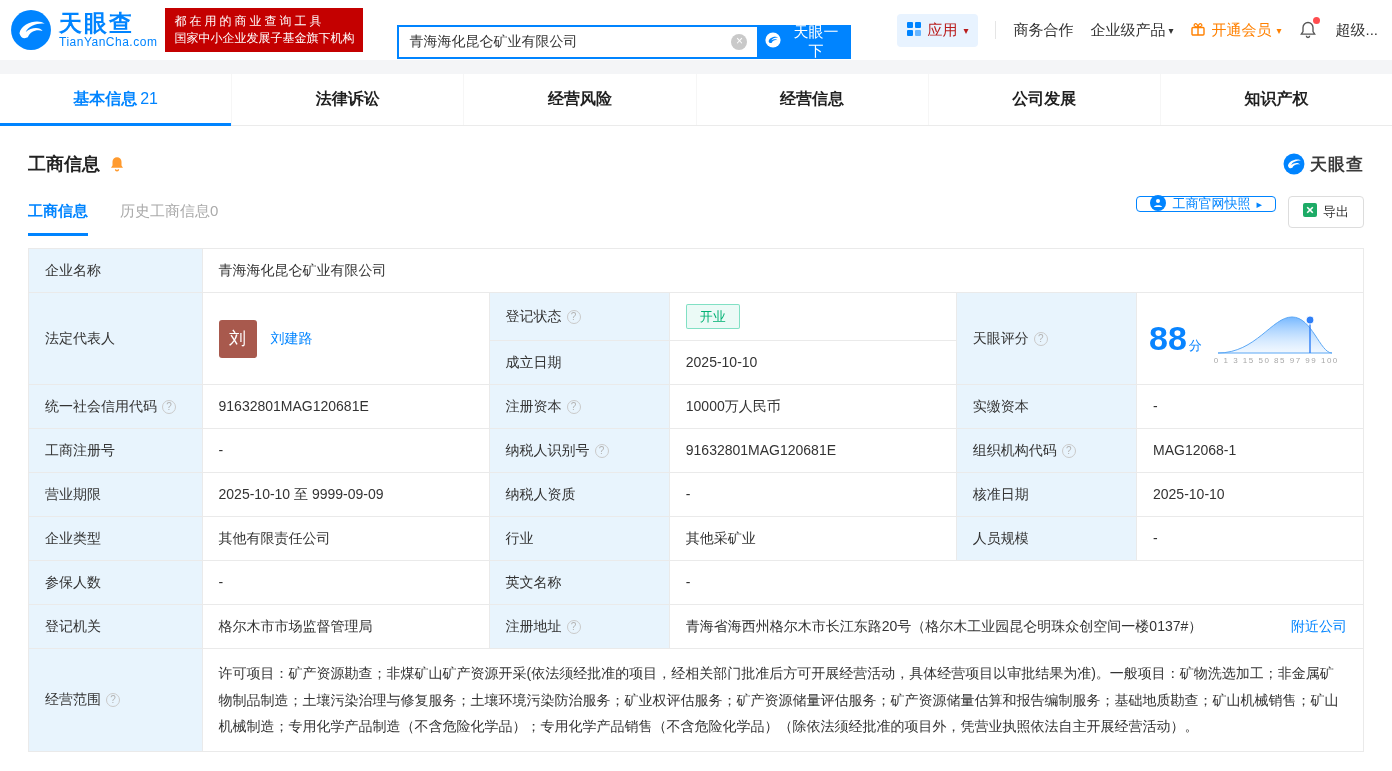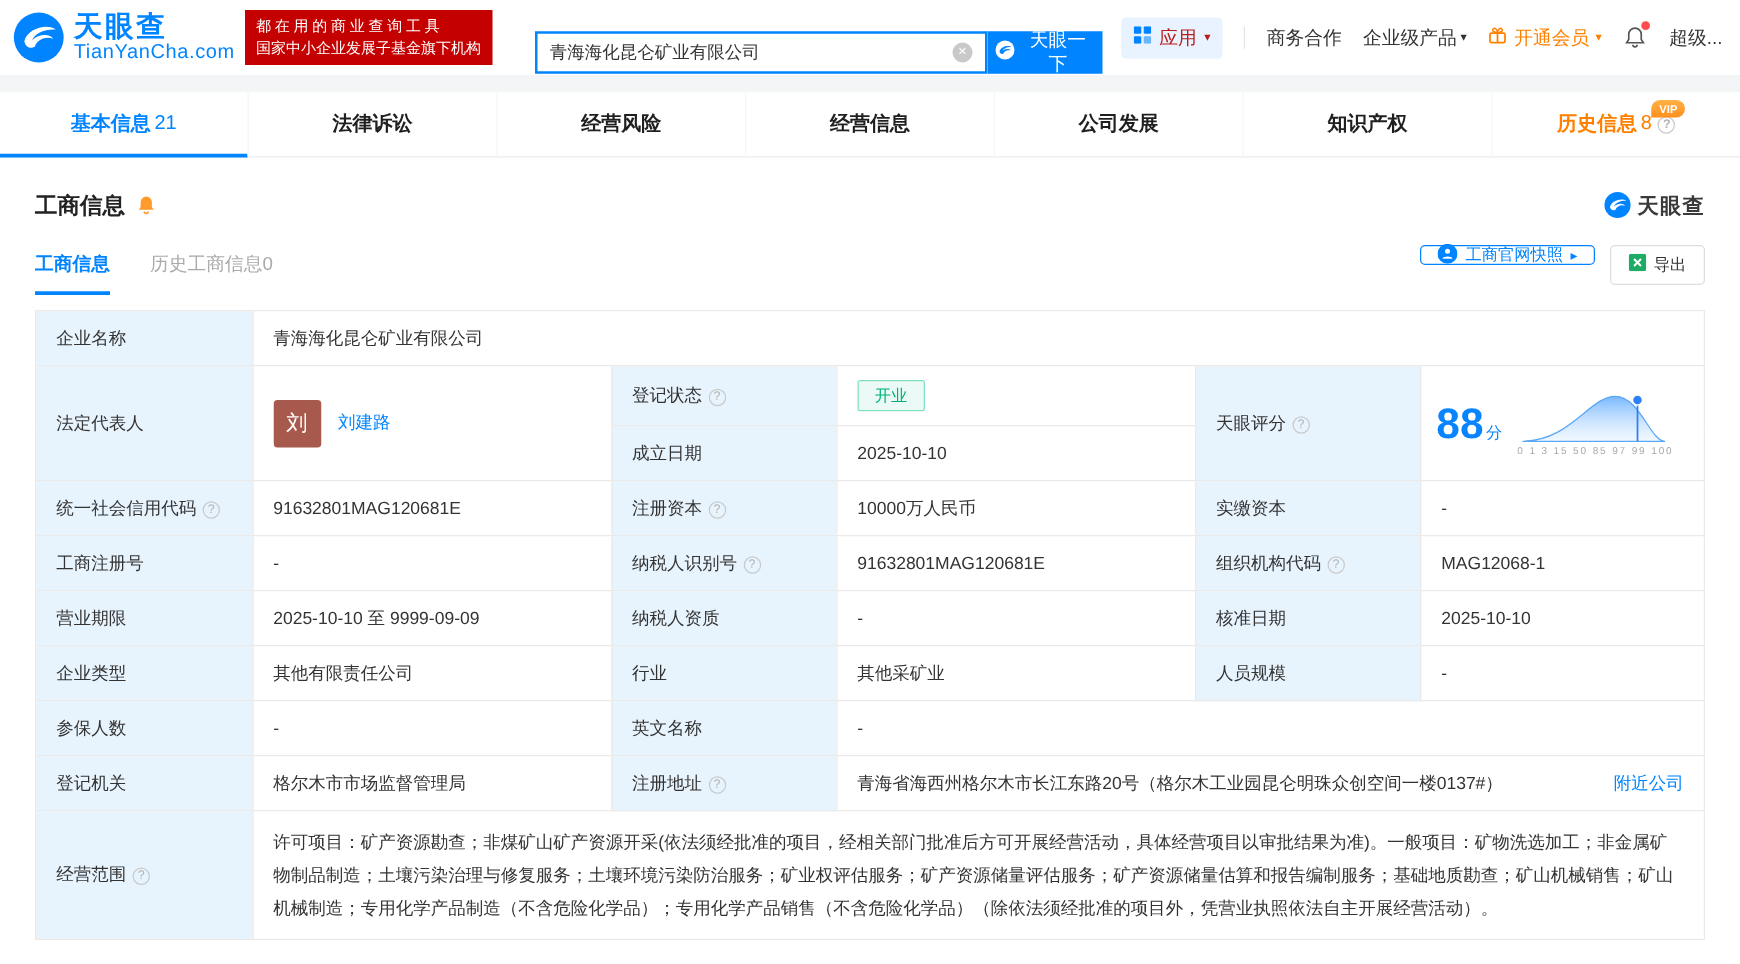--- a/index.html
+++ b/index.html
@@ -7,21 +7,21 @@
   body {
     width:1392px; height:771px; overflow:hidden;
     font-family:"Liberation Sans","DejaVu Sans",sans-serif;
     color:#333; font-size:14px;
   }
   
   .topbar { display:flex; align-items:center; height:60px; padding:0 14px 0 10px; min-width:1392px; background:#fff; }
   .logo { display:flex; align-items:center; gap:7px; cursor:pointer; text-decoration:none; }
   .logo-mark svg { display:block; }
   .logo-text b { display:block; color:#0084ff; font-size:23px; line-height:1.05; font-weight:bold; letter-spacing:2px; }
-  .logo-text i { display:block; font-style:normal; color:#0084ff; font-size:16px; letter-spacing:.5px;text-align:right; }
+  .logo-text i { display:block; font-style:normal; color:#0084ff; font-size:12px; letter-spacing:.5px;text-align:right; }
   .red-badge { background:#c40000; color:#fff; font-size:12px; line-height:17px; padding:5px 9px; margin-left:8px; white-space:nowrap; }
   .red-badge .l1 { letter-spacing:3px; }
   .search-area { margin-left:34px; display:flex; flex-direction:column; justify-content:flex-end; height:58px; }
   .search-tabs { display:flex; font-size:13px; }
   .stab { padding:3px 13px; cursor:pointer; color:#333; }
   .stab.active { background:#0084ff; color:#fff; }
   .search-row { display:flex; }
   .search-box { position:relative; width:362px; height:34px; border:2px solid #0084ff; display:flex; align-items:center; background:#fff; }
   .search-box input { border:none; outline:none; flex:1; padding:0 10px; font-size:14px; color:#333; font-family:inherit; background:transparent; }
   .clear-icon { width:16px; height:16px; border-radius:50%; background:#c9c9c9; color:#fff; font-size:12px; line-height:15px; text-align:center; margin-right:10px; cursor:pointer; flex:none; }
@@ -172,26 +172,20 @@
     <span>经营风险</span>
   </div>
   <div class="mtab">
     <span>经营信息</span>
   </div>
   <div class="mtab">
     <span>公司发展</span>
   </div>
   <div class="mtab">
     <span>知识产权</span>
-  </div>
-  <div class="mtab history">
-    <span class="vip-badge">VIP</span>
-    <span>历史信息</span>
-    <span class="count">8</span>
-    <span class="help">?</span>
   </div>
 </nav>
 
 <main>
   <div class="section-head">
     <h2>工商信息</h2>
     <span class="bell-orange">
       <svg width="18" height="18" viewBox="0 0 24 24">
           <path d="M12 3a6 6 0 0 0-6 6v5l-2 3h16l-2-3V9a6 6 0 0 0-6-6z" fill="#ff9a2e"></path>
           <path d="M10 19a2 2 0 0 0 4 0" fill="none" stroke="#ff9a2e" stroke-width="1.8"></path>

